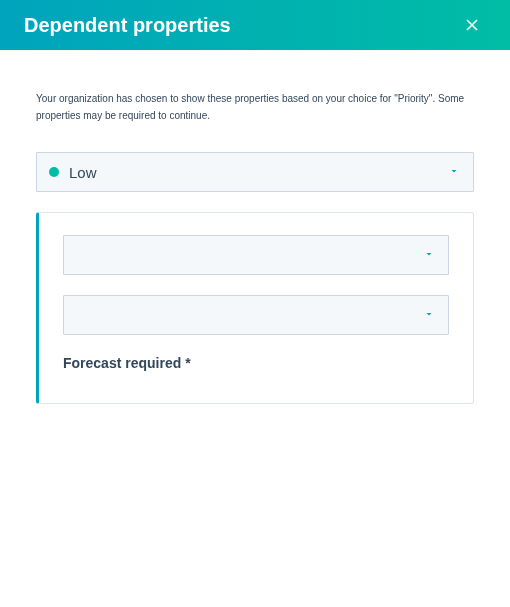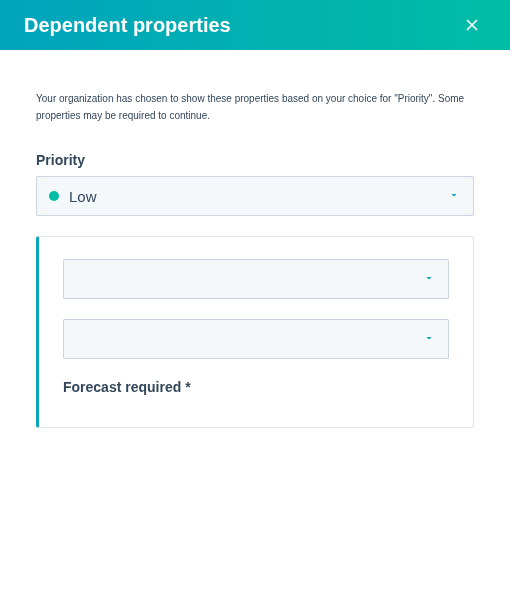--- a/index.html
+++ b/index.html
@@ -118,21 +118,20 @@
     <svg viewBox="0 0 24 24" fill="none">
       <path d="M6 6L18 18M6 18L18 6"></path>
     </svg>
   </button>
 </div>
 
 <div class="content">
   <p class="description">Your organization has chosen to show these properties based on your choice for "Priority". Some properties may be required to continue.</p>
 
   <div class="field-group">
-    <label class="field-label">Priority</label>
     <div class="select-wrapper">
       <div class="select-input with-dot">
         <span class="status-dot"></span>
         <span>Low</span>
       </div>
       <span class="chevron">
         <svg viewBox="0 0 24 24">
             <path d="M7 10l5 5 5-5z"></path>
           </svg>
       </span>

